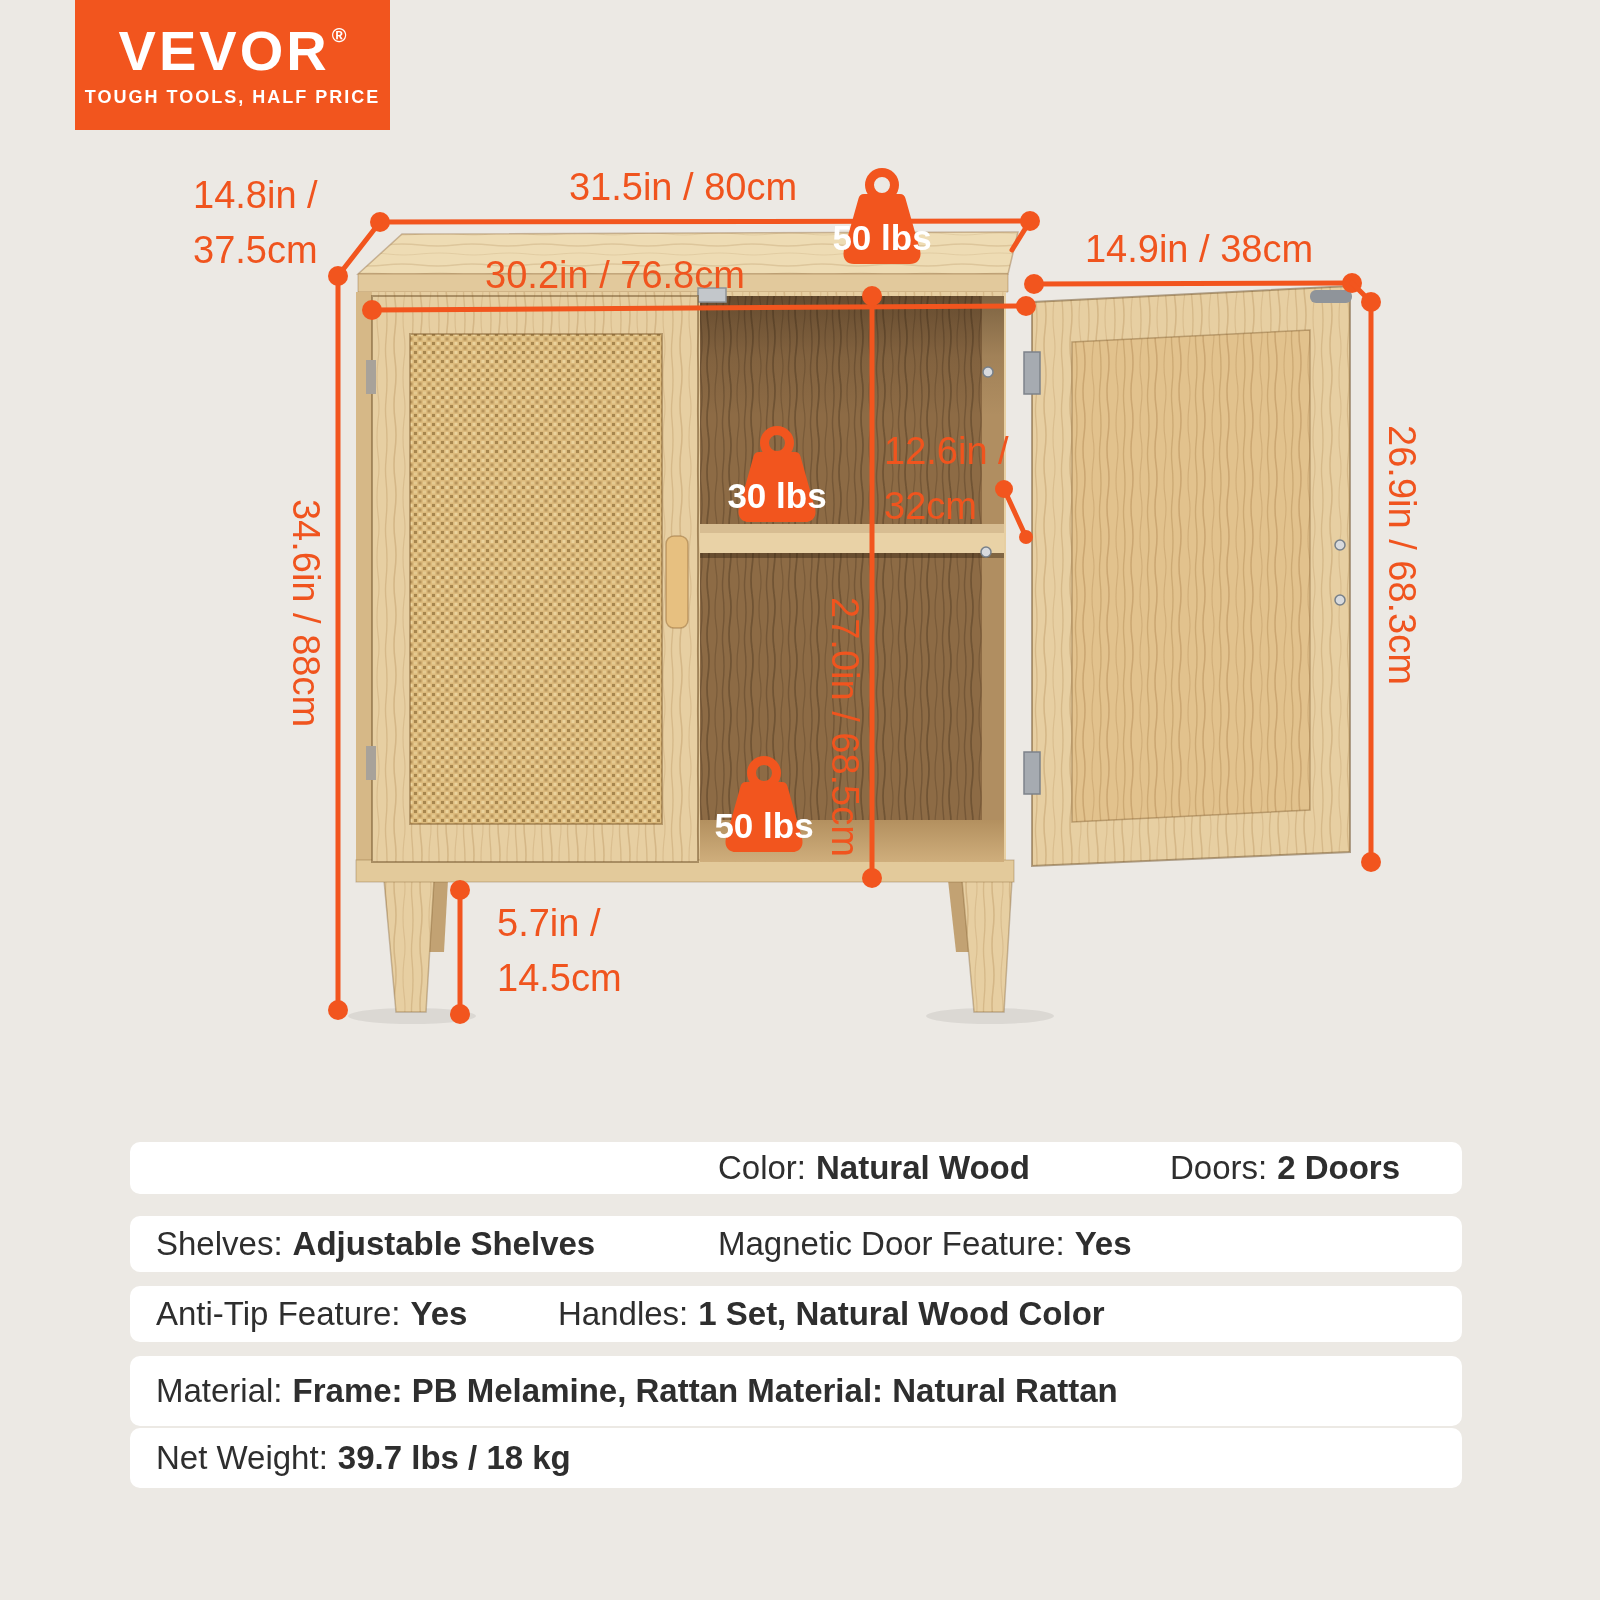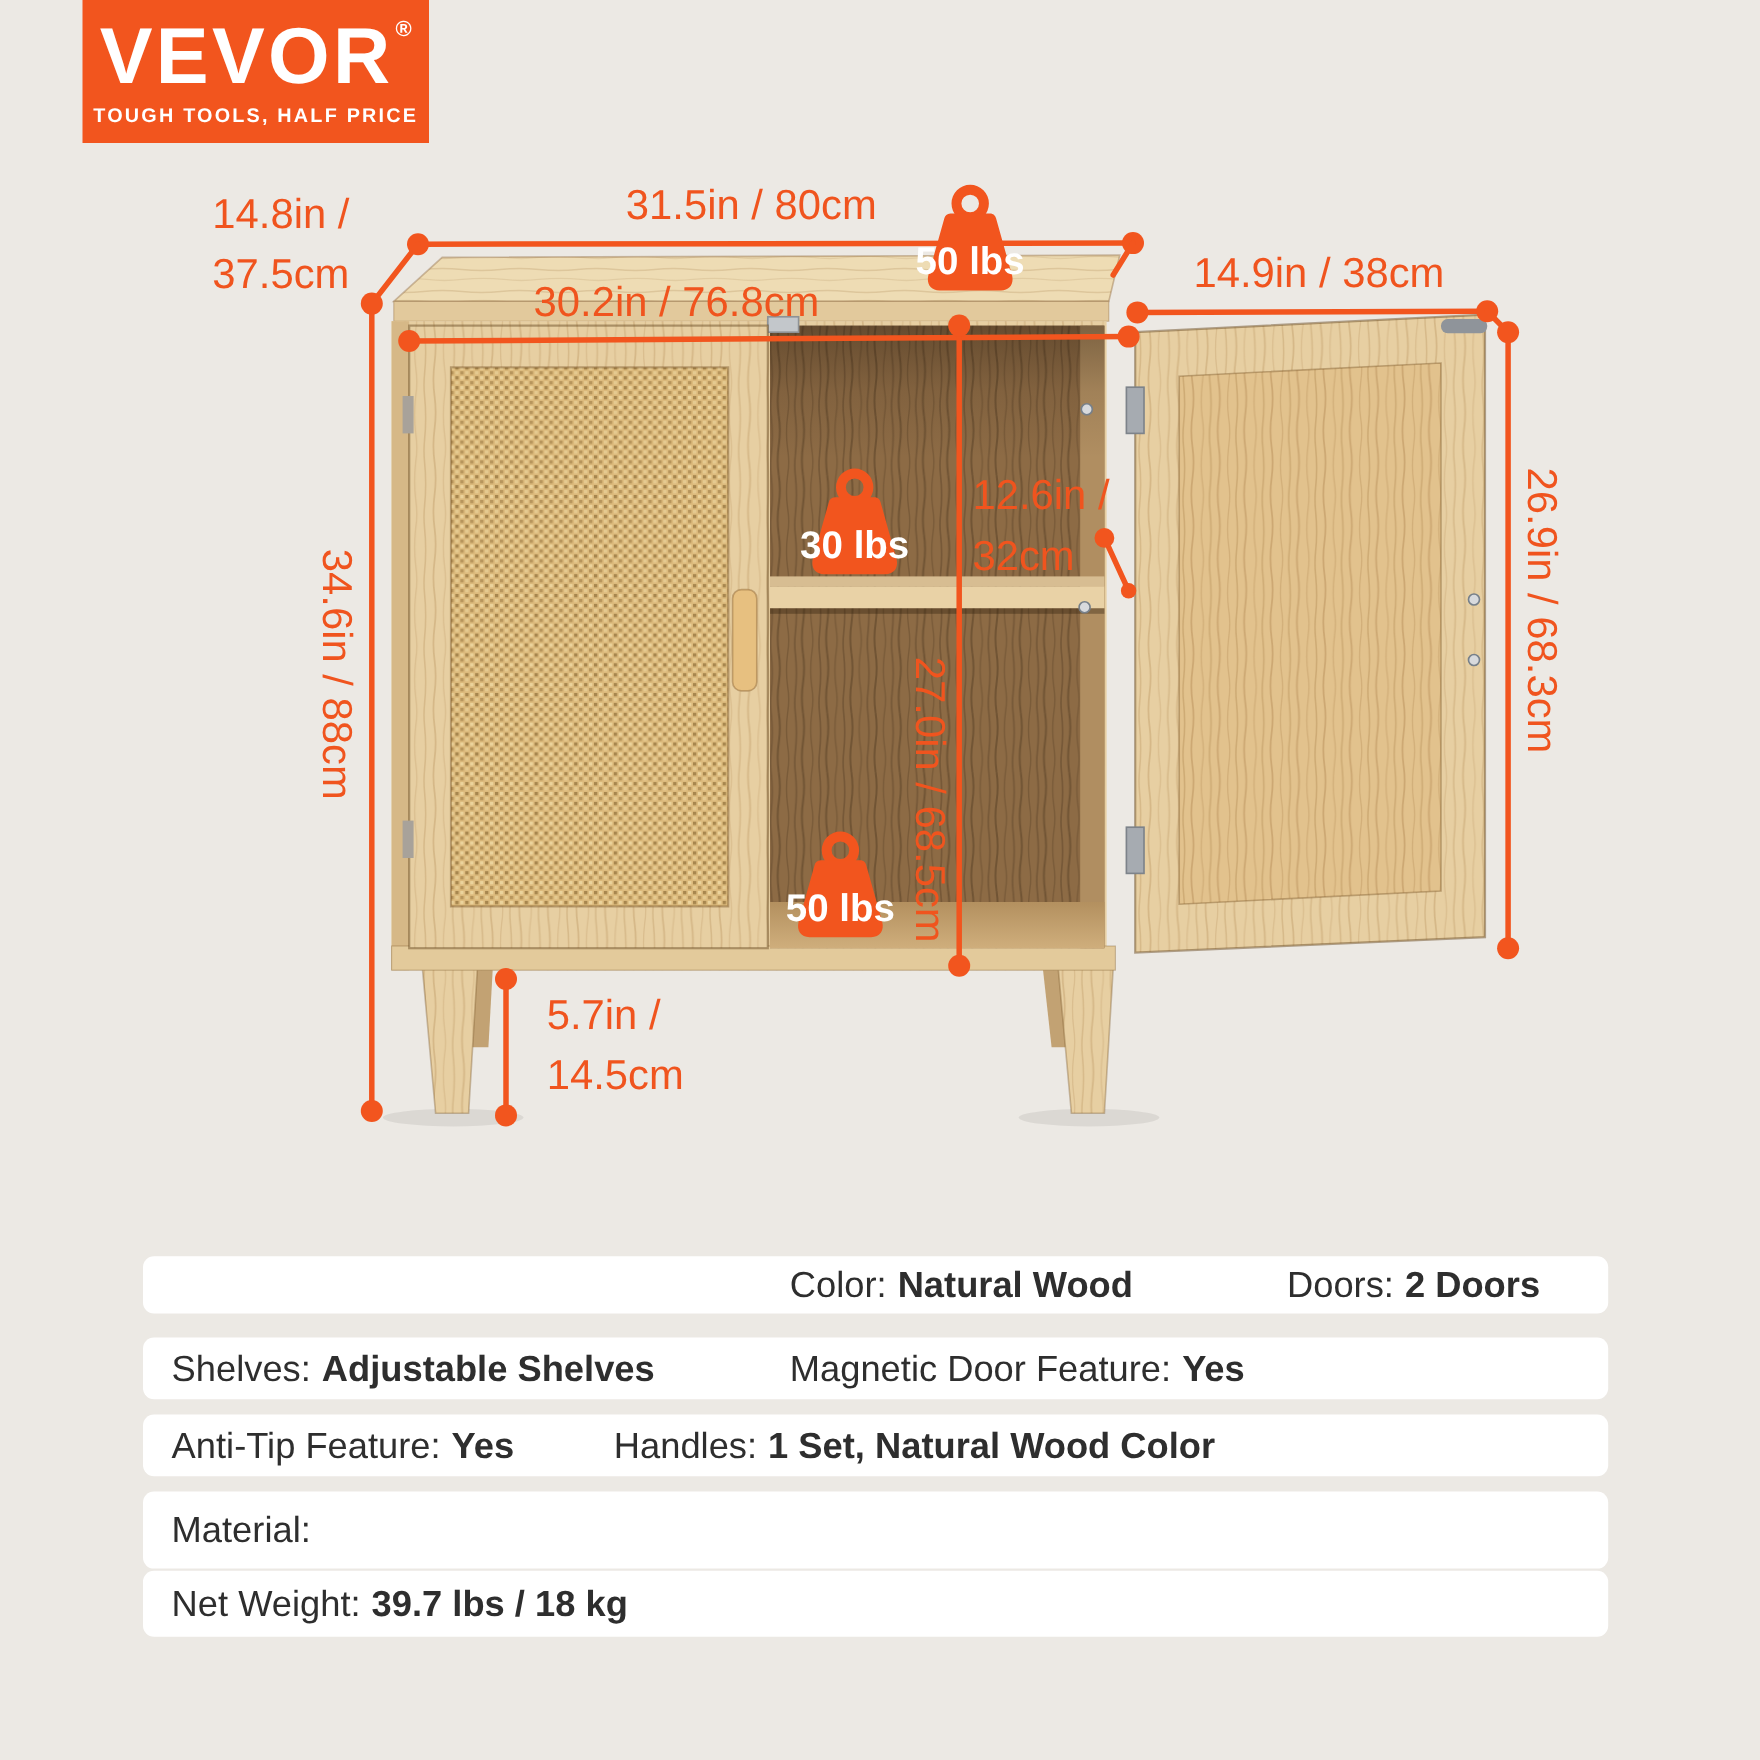--- a/index.html
+++ b/index.html
@@ -4,21 +4,21 @@
 <style>
   html,body{margin:0;padding:0;}
   .canvas{
     position:relative;width:1600px;height:1600px;overflow:hidden;
     background:#ece9e4;font-family:"Liberation Sans",sans-serif;
   }
   
   .logo{position:absolute;left:75px;top:0;width:315px;height:130px;background:#f2551e;
         display:flex;flex-direction:column;align-items:center;justify-content:center;color:#fff;}
   .logo .name-row{display:flex;align-items:flex-start;line-height:1;}
-  .logo .name{font-size:72px;font-weight:700;letter-spacing:3px;}
+  .logo .name{font-size:56px;font-weight:700;letter-spacing:3px;}
   .logo .reg{font-size:20px;font-weight:700;margin-top:2px;margin-left:2px;}
   .logo .tagline{font-size:18px;font-weight:700;letter-spacing:2px;margin-top:8px;}
   
   .scene{position:absolute;left:0;top:0;width:1600px;height:1600px;}
   .scene svg{position:absolute;left:0;top:0;}
   
   .dim{position:absolute;color:#f0541e;font-size:38px;line-height:1.45;white-space:nowrap;}
   .dim.center{text-align:center;}
   .dim-rot{position:absolute;color:#f0541e;font-size:38px;white-space:nowrap;
            transform:translate(-50%,-50%) rotate(90deg);}
@@ -259,20 +259,21 @@
         <span class="val">Yes</span>
       </div>
       <div class="spec-cell" style="left:428px;">
         <span class="lbl">Handles:</span>
         <span class="val">1 Set, Natural Wood Color</span>
       </div>
     </div>
     <div class="spec-row" style="top:1356px;height:70px;">
       <div class="spec-cell" style="left:26px;">
         <span class="lbl">Material:</span>
+        <span class="val">Frame: PB Melamine, Rattan Material: Natural Rattan</span>
       </div>
     </div>
     <div class="spec-row" style="top:1428px;height:60px;">
       <div class="spec-cell" style="left:26px;">
         <span class="lbl">Net Weight:</span>
         <span class="val">39.7 lbs / 18 kg</span>
       </div>
     </div>
   </div>
 

